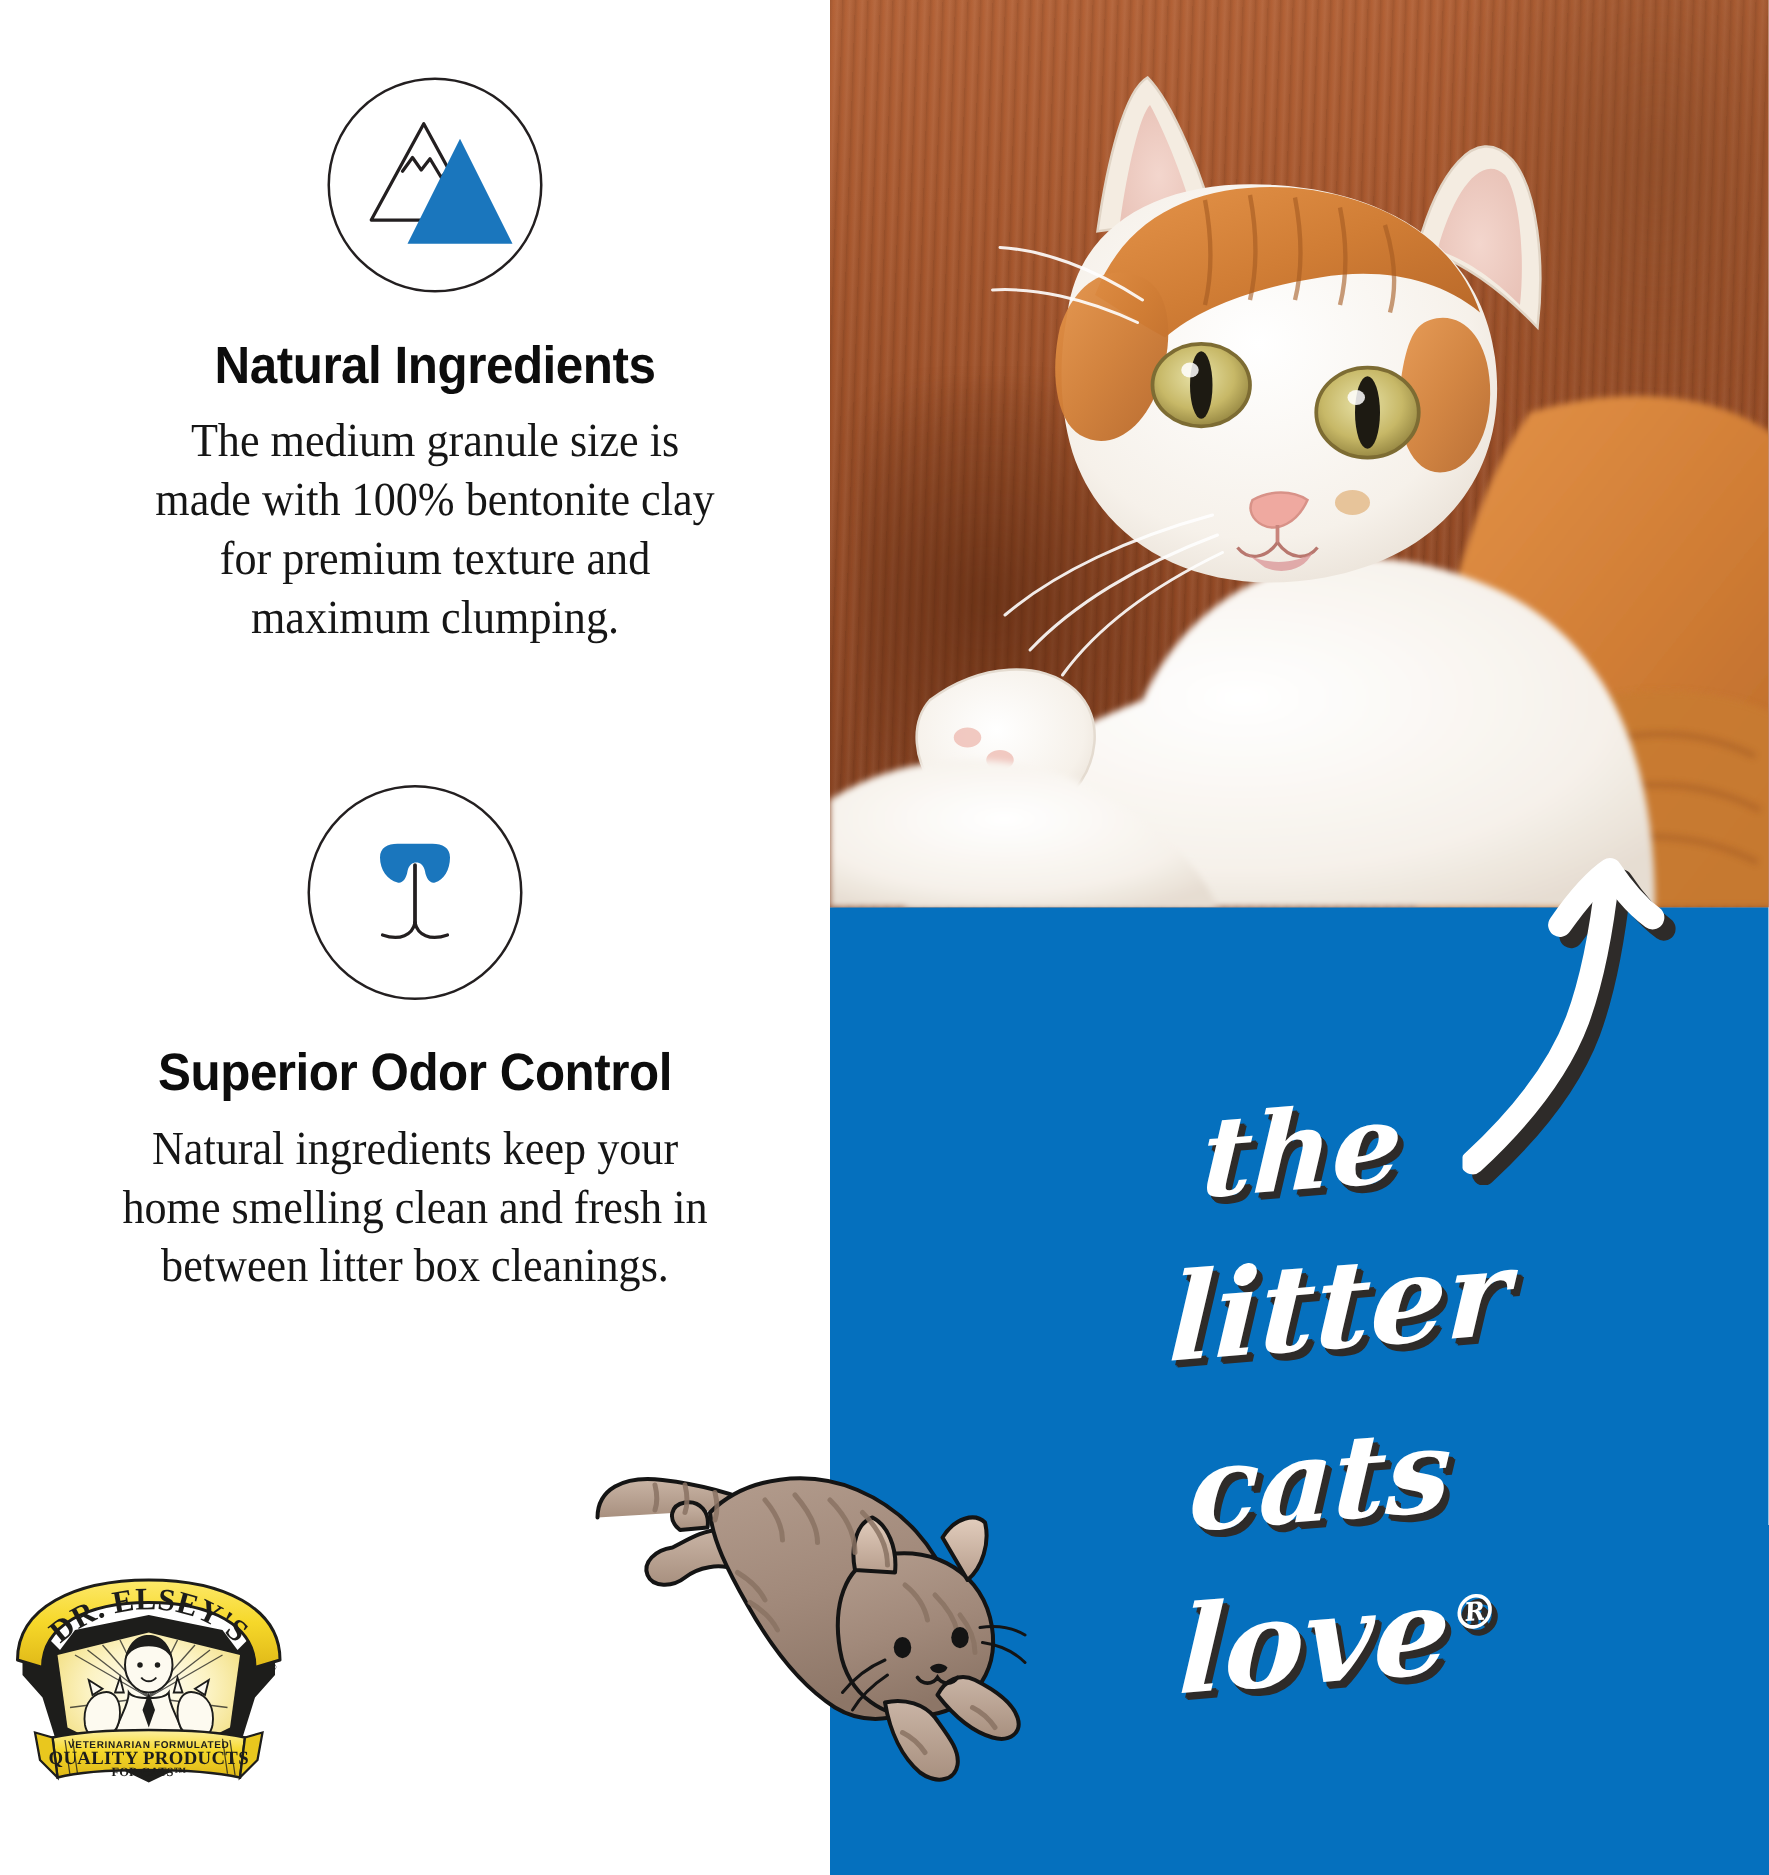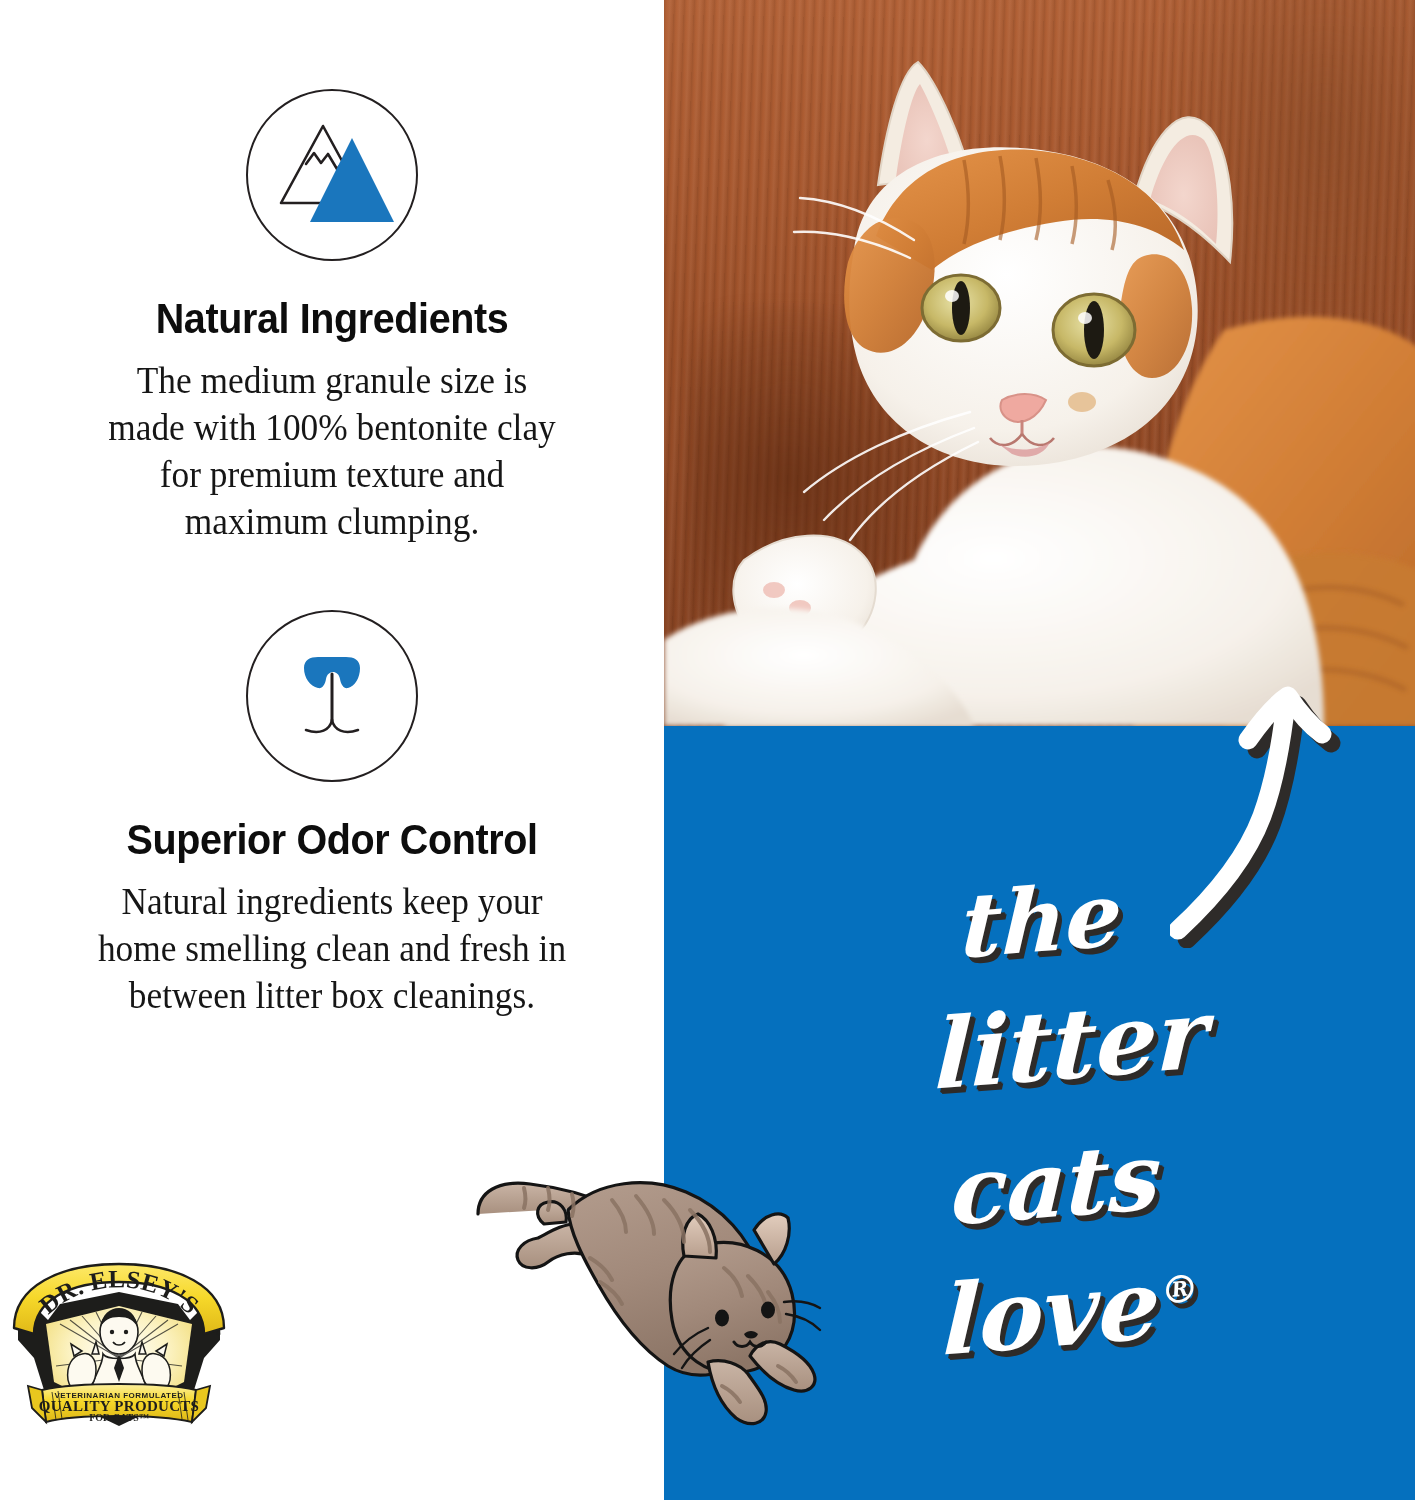--- a/index.html
+++ b/index.html
@@ -29,22 +29,22 @@
     height: 1500px;
     background: #ffffff;
   }
 
   .feature {
     position: absolute;
     left: 0;
     width: 664px;
     text-align: center;
   }
-  .feature.f1 { top: 89px; }
-  .feature.f2 { top: 610px; }
+  .feature.f1 { top: 62px; padding-left: 16px; }
+  .feature.f2 { top: 628px; }
 
   .icon-circle {
     width: 172px;
     height: 172px;
     margin: 0 auto;
     border: 2.2px solid #231f20;
     border-radius: 50%;
     position: relative;
     box-sizing: border-box;
     background: #ffffff;

